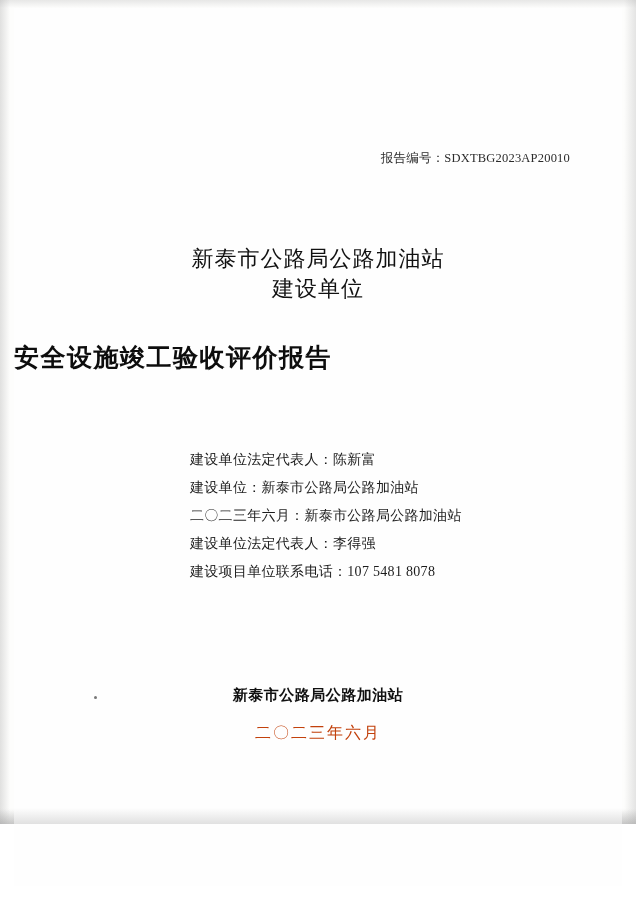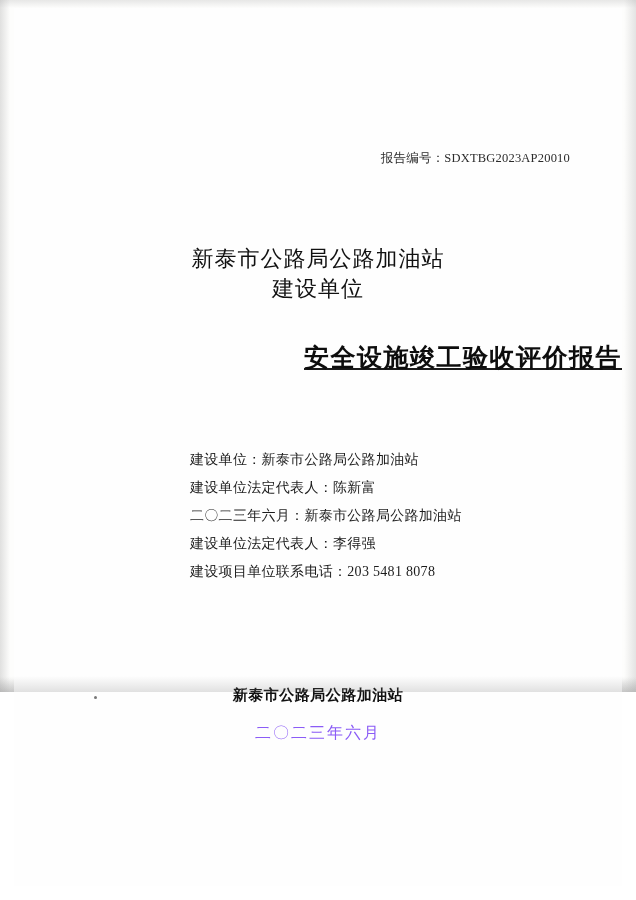--- a/index.html
+++ b/index.html
@@ -12,21 +12,21 @@
     height: 900px;
     overflow: hidden;
     font-family: "Liberation Serif", serif;
     color: #1a1a1a;
   }
 
   
   .page {
     position: relative;
     width: 636px;
-    height: 692px;
+    height: 824px;
     background: #fdfdfc;
     box-sizing: border-box;
   }
   .page::before {
     content: "";
     position: absolute;
     left: 0; top: 0; right: 0; bottom: 0;
     background:
       linear-gradient(to right, rgba(170,170,170,0.35) 0px, rgba(255,255,255,0) 10px),
       linear-gradient(to left, rgba(170,170,170,0.30) 0px, rgba(255,255,255,0) 12px),
@@ -79,22 +79,21 @@
     color: #111;
     font-family: "Liberation Serif", serif;
     font-weight: 500;
   }
 
   .subtitle-block {
     position: absolute;
     top: 333px;
     left: 0;
     width: 100%;
-    text-align: right;
-    text-decoration: underline;
+    text-align: left;
   }
   .subtitle {
     font-size: 25px;
     font-weight: bold;
     letter-spacing: 1.5px;
     color: #0d0d0d;
     font-family: "Liberation Sans", sans-serif;
   }
 
   
@@ -125,21 +124,21 @@
     font-size: 15px;
     font-weight: bold;
     letter-spacing: 0.5px;
     color: #111;
     font-family: "Liberation Sans", sans-serif;
   }
   .footer-date {
     margin-top: 18px;
     font-size: 16px;
     letter-spacing: 2px;
-    color: #8b5cf6;
+    color: #c2410c;
     font-family: "Liberation Serif", serif;
   }
 
   
   .ink-mark {
     position: absolute;
     left: 80px;
     top: 688px;
     width: 3px;
     height: 3px;
@@ -171,25 +170,25 @@
       <div class="title-block">
         <div class="title-line">新泰市公路局公路加油站</div>
         <div class="title-line">建设单位</div>
       </div>
 
       <div class="subtitle-block">
         <div class="subtitle">安全设施竣工验收评价报告</div>
       </div>
 
       <div class="info-block">
+        <div class="info-line">建设单位法定代表人：陈新富</div>
         <div class="info-line">建设单位：新泰市公路局公路加油站</div>
-        <div class="info-line">建设单位法定代表人：陈新富</div>
         <div class="info-line">二〇二三年六月：新泰市公路局公路加油站</div>
         <div class="info-line">建设单位法定代表人：李得强</div>
-        <div class="info-line">建设项目单位联系电话：203 5481 8078</div>
+        <div class="info-line">建设项目单位联系电话：107 5481 8078</div>
       </div>
 
       <div class="footer-block">
         <div class="footer-org">新泰市公路局公路加油站</div>
         <div class="footer-date">二〇二三年六月</div>
       </div>
 
       <div class="ink-mark"></div>
     </div>
   </div>

